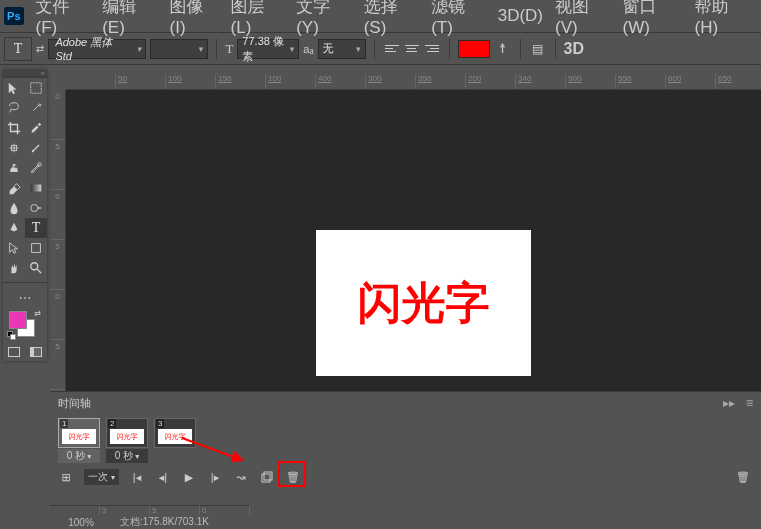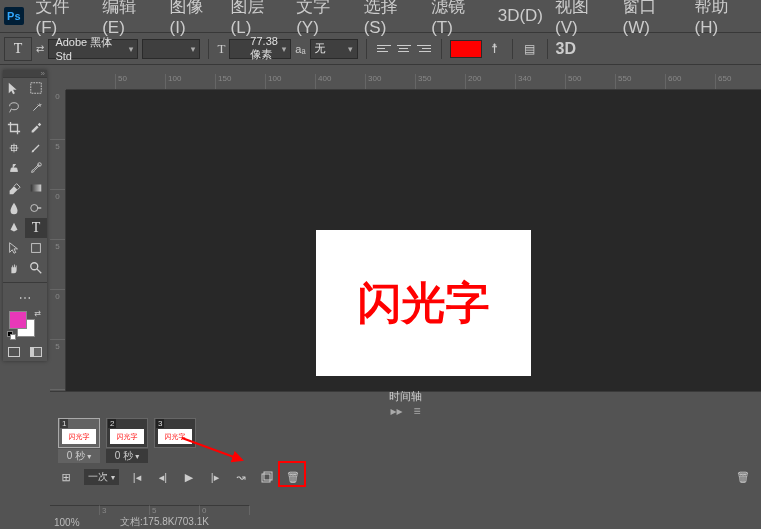--- a/index.html
+++ b/index.html
@@ -8,25 +8,25 @@
 
 .menubar { height: 20px; background: #535353; display: flex; align-items: center; padding: 16px 4px; border-bottom: 1px solid #383838; }
 .ps-logo { width: 20px; height: 18px; background: #001e36; color: #31a8ff; font-weight: bold; font-size: 11px; display: flex; align-items: center; justify-content: center; margin-right: 6px; border-radius: 2px; }
 .menubar .menu-item { padding: 2px 6px; cursor: default; font-size: 17px; }
 
 
 .optionsbar { height: 32px; background: #535353; display: flex; align-items: center; padding: 0 4px; gap: 4px; border-bottom: 1px solid #383838; }
 .tool-indicator { width: 28px; height: 24px; border: 1px solid #383838; display: flex; align-items: center; justify-content: center; font-family: serif; font-size: 14px; color: #e0e0e0; }
 .swap-icon { font-size: 10px; color: #ccc; }
 .font-select { height: 20px; background: #3f3f3f; border: 1px solid #2a2a2a; color: #e0e0e0; padding: 0 18px 0 6px; display: flex; align-items: center; position: relative; font-size: 11px; }
-.font-select.family { width: 90px; }
+.font-select.family { width: 98px; font-style: italic; }
 .font-select.style { width: 58px; }
 .font-select::after { content: "▾"; position: absolute; right: 4px; font-size: 9px; color: #aaa; }
 .size-icon { font-size: 13px; font-family: serif; color: #ccc; }
-.size-field { width: 62px; height: 20px; background: #3f3f3f; border: 1px solid #2a2a2a; color: #e0e0e0; padding: 0 20px; display: flex; align-items: center; font-size: 11px; position: relative; }
+.size-field { width: 62px; height: 20px; background: #3f3f3f; border: 1px solid #2a2a2a; color: #e0e0e0; padding: 0 4px; display: flex; align-items: center; font-size: 11px; position: relative; }
 .size-field::after { content: "▾"; position: absolute; right: 4px; font-size: 9px; color: #aaa; }
 .aa-icon { font-size: 11px; color: #ccc; }
 .aa-field { width: 48px; height: 20px; background: #3f3f3f; border: 1px solid #2a2a2a; color: #e0e0e0; padding: 0 4px; display: flex; align-items: center; font-size: 11px; position: relative; }
 .aa-field::after { content: "▾"; position: absolute; right: 4px; font-size: 9px; color: #aaa; }
 .divider { width: 1px; height: 20px; background: #3a3a3a; margin: 0 4px; }
 .align-group { display: flex; gap: 2px; }
 .align-btn { width: 18px; height: 18px; display: flex; flex-direction: column; justify-content: center; gap: 2px; padding: 2px; }
 .align-btn span { height: 1px; background: #ccc; display: block; }
 .al .a1{width:100%}.al .a2{width:60%}.al .a3{width:80%}
 .ac .a1{width:100%;margin:0 auto}.ac .a2{width:60%;margin:0 auto}.ac .a3{width:80%;margin:0 auto}
@@ -38,21 +38,21 @@
 
 
 .doc-tab-strip { margin-left: 50px; height: 22px; display: flex; align-items: flex-end; padding: 0 8px; }
 .doc-tab { background: #535353; padding: 3px 8px; font-size: 11px; color: #ddd; display: flex; align-items: center; gap: 6px; }
 .doc-tab .x { font-size: 10px; color: #ccc; }
 
 
 .workspace { position: absolute; top: 74px; left: 50px; right: 0; bottom: 138px; display: flex; }
 .ruler-h { position: absolute; top: 0; left: 16px; right: 0; height: 16px; background: #535353; border-bottom: 1px solid #3a3a3a; overflow: hidden; }
 .ruler-h .ticks { display: flex; height: 100%; }
-.ruler-h .tick { width: 50px; flex-shrink: 0; font-size: 8px; color: #888; border-right: 1px solid #666; padding-left: 2px; }
+.ruler-h .tick { width: 50px; flex-shrink: 0; font-size: 8px; color: #888; border-right: 1px solid #666; padding-left: 2px; text-decoration: underline; }
 .ruler-v { position: absolute; top: 16px; left: 0; bottom: 0; width: 16px; background: #535353; border-right: 1px solid #3a3a3a; overflow:hidden; }
 .ruler-v .vtick { height: 50px; font-size: 8px; color: #888; border-bottom: 1px solid #666; padding-top: 2px; text-align:center; writing-mode: horizontal-tb; }
 .canvas-area { position: absolute; top: 16px; left: 16px; right: 0; bottom: 0; background: #282828; overflow: hidden; }
 .canvas { position: absolute; left: 250px; top: 140px; width: 215px; height: 146px; background: #fff; display: flex; align-items: center; justify-content: center; }
 .canvas-text { font-size: 44px; color: #ff0000; font-family: "SimHei","Microsoft YaHei",sans-serif; font-weight: bold; }
 
 
 .toolbox { position: absolute; top: 70px; left: 3px; width: 44px; background: #535353; box-shadow: 0 0 4px rgba(0,0,0,0.4); }
 .toolbox-header { height: 8px; background: #424242; border-bottom: 1px solid #3a3a3a; display:flex;justify-content:flex-end;align-items:center;padding-right:2px;font-size:8px;color:#888; }
 .tool-grid { display: grid; grid-template-columns: 22px 22px; }
@@ -66,21 +66,21 @@
 .mini-default { position: absolute; bottom: 2px; left: 4px; width: 10px; height: 10px; }
 .mini-default .d1{position:absolute;width:6px;height:6px;background:#000;border:1px solid #888;top:0;left:0;}
 .mini-default .d2{position:absolute;width:6px;height:6px;background:#fff;border:1px solid #888;top:3px;left:3px;}
 .mode-btns { display: flex; }
 .mode-btn { width: 22px; height: 18px; display: flex; align-items: center; justify-content: center; }
 .mode-btn .box { width: 12px; height: 10px; border: 1px solid #ccc; }
 .mode-btn .box.filled { background: #666; border-left: 4px solid #ccc; }
 
 
 .timeline { position: absolute; bottom: 20px; left: 50px; right: 0; height: 118px; background: #535353; border-top: 1px solid #3a3a3a; }
-.timeline-header { height: 22px; display: flex; align-items: center; padding: 0 8px; justify-content: center; flex-direction: column; }
+.timeline-header { height: 22px; display: flex; align-items: center; padding: 0 8px; justify-content: space-between; }
 .timeline-title { display: flex; align-items: center; gap: 4px; font-size: 11px; }
 .timeline-header .menu-dots { color: #aaa; font-size: 12px; }
 .frames-row { display: flex; gap: 6px; padding: 4px 8px 2px 8px; }
 .frame-stack { display: flex; flex-direction: column; width: 42px; }
 .frame { width: 42px; height: 30px; background: #3a3a3a; border: 1px solid #666; padding: 1px; position: relative; }
 .frame.selected { border: 1px solid #aaa; background: #626262; }
 .frame-num { position: absolute; top: 0; left: 1px; font-size: 8px; color: #ddd; background: rgba(0,0,0,0.4); padding: 0 2px; }
 .frame-thumb { position: absolute; top: 10px; left: 3px; right: 3px; bottom: 3px; background: #fff; display: flex; align-items: center; justify-content: center; font-size: 7px; color: #ff0000; font-family: "SimHei"; }
 .duration { height: 14px; background: #3a3a3a; font-size: 10px; display: flex; align-items: center; justify-content: center; gap: 2px; margin-top: 1px; }
 .duration.selected { background: #626262; }
@@ -90,21 +90,21 @@
 .highlight-box { position: absolute; width: 28px; height: 26px; border: 2px solid #ff0000; left: 228px; top: -4px; pointer-events: none; }
 .arrow { position: absolute; left: 180px; top: 434px; width: 70px; height: 30px; pointer-events: none; }
 .arrow svg { width: 100%; height: 100%; }
 .trash-btn { margin-left: auto; margin-right: 6px; position:absolute; right:4px; }
 
 
 .bottom-ruler { position: absolute; bottom: 8px; left: 50px; right: 0; height: 16px; background: #535353; overflow:hidden; }
 .bottom-ruler .ticks { display: flex; height: 100%; }
 .bottom-ruler .tick { width: 50px; flex-shrink:0; font-size: 8px; color: #888; border-right: 1px solid #666; padding-left: 2px; border-top:1px solid #3a3a3a; }
 .status-bar { position: absolute; bottom: 0; left: 50px; right: 0; height: 14px; background: #535353; display: flex; align-items: center; font-size: 10px; color: #bbb; }
-.status-bar .zoom { width: 58px; padding-left: 4px; }
+.status-bar .zoom { width: 58px; padding-left: 4px; text-align: center; }
 .status-bar .docinfo { padding-left: 12px; }
 </style>
 </head>
 <body>
 
 <div class="menubar">
   <div class="ps-logo">Ps</div>
   <div class="menu-item">文件(F)</div>
   <div class="menu-item">编辑(E)</div>
   <div class="menu-item">图像(I)</div>

